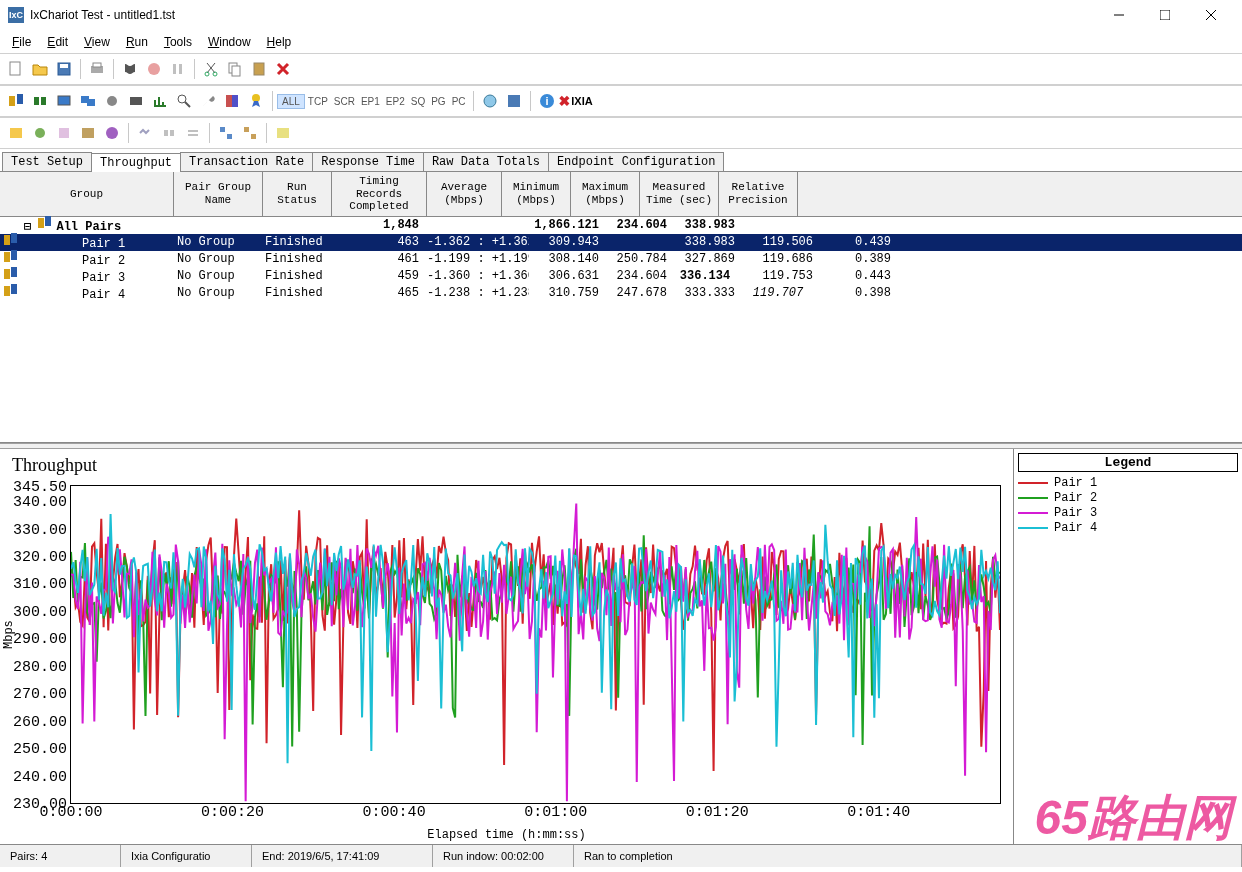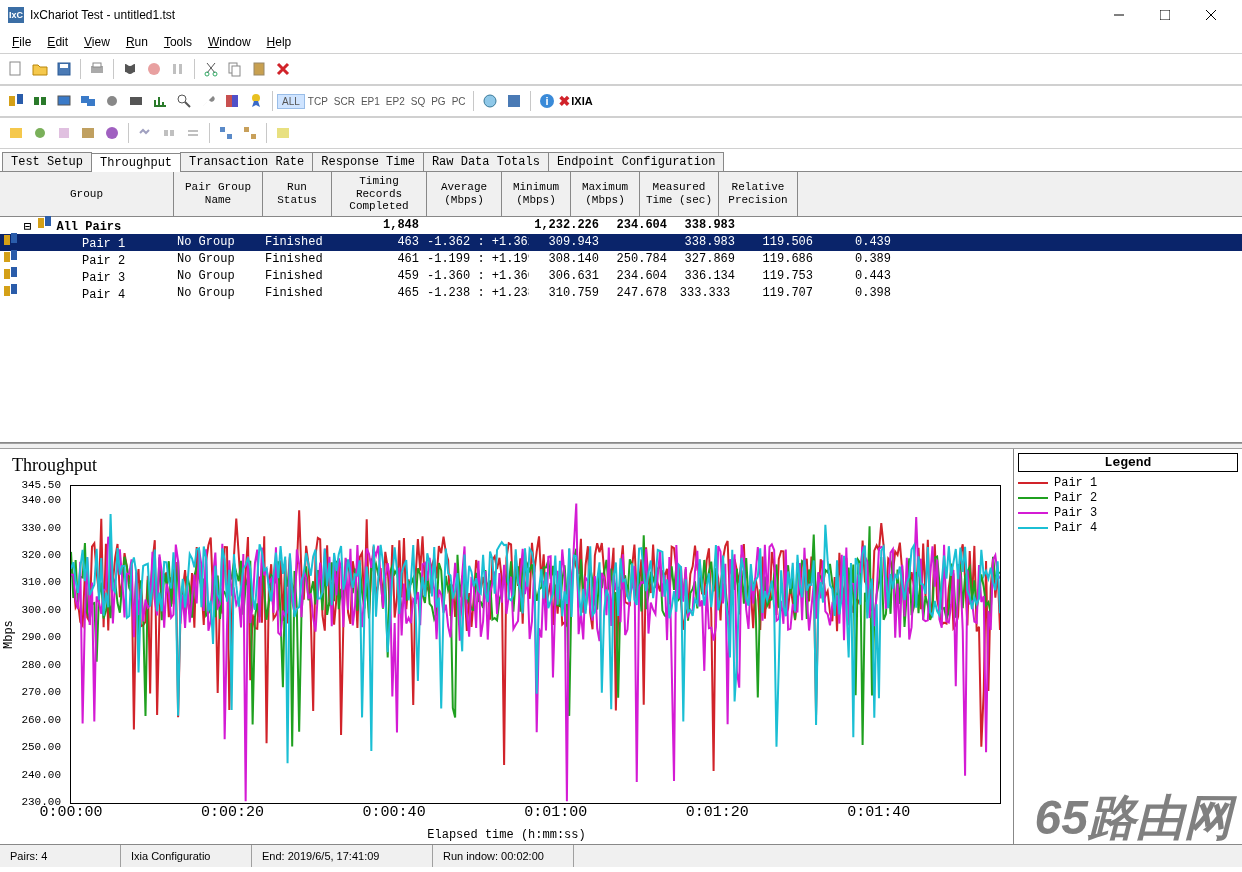--- a/index.html
+++ b/index.html
@@ -34,25 +34,25 @@
 .chart-area{display:flex;height:395px}
 .chart-main{flex:1;position:relative;padding:4px}
 .chart-title{font-family:Georgia,serif;font-size:18px;padding:2px 8px}
 .legend{width:220px;border-left:1px solid #888;padding:4px}
 .legend-title{font-weight:bold;text-align:center;font-family:"Courier New",monospace;font-size:13px;border:1px solid #000;margin-bottom:4px;padding:1px}
 .legend-item{display:flex;align-items:center;font-family:"Courier New",monospace;font-size:12px;margin:1px 0}
 .legend-item .sw{width:30px;height:2px;margin-right:6px}
 .statusbar{height:22px;border-top:1px solid #888;display:flex;align-items:center;font-size:11px;background:#f0f0f0}
 .statusbar .sb{padding:0 10px;border-right:1px solid #a0a0a0;height:100%;display:flex;align-items:center}
 .plot-box{position:absolute;left:70px;top:36px;right:12px;bottom:40px;border:1px solid #000}
-.ylabel{position:absolute;left:-58px;font-family:"Courier New",monospace;font-size:11px;width:48px;text-align:right}
+.ylabel{position:absolute;left:-58px;font-family:"Courier New",monospace;font-size:15px;width:48px;text-align:right}
 .xlabel{position:absolute;bottom:-18px;font-family:"Courier New",monospace;font-size:15px;transform:translateX(-50%)}
 .yaxis-title{position:absolute;left:2px;top:200px;transform:rotate(-90deg);transform-origin:left top;font-family:"Courier New",monospace;font-size:12px}
 .xaxis-title{position:absolute;bottom:2px;left:50%;transform:translateX(-50%);font-family:"Courier New",monospace;font-size:12px}
-.watermark{position:absolute;right:10px;bottom:30px;font-size:48px;font-weight:bold;color:#737373;font-family:"Microsoft YaHei",sans-serif;font-style:italic;opacity:.9;text-align:left;line-height:1;pointer-events:none}
+.watermark{position:absolute;right:10px;bottom:30px;font-size:48px;font-weight:bold;color:#ec4899;font-family:"Microsoft YaHei",sans-serif;font-style:italic;opacity:.9;text-align:left;line-height:1;pointer-events:none}
 .watermark .url{font-size:24px;display:block}
 svg.plot{width:100%;height:100%}
 .ixia-logo{font-weight:bold;color:#000;font-size:11px;display:flex;align-items:center}
 .ixia-logo .x{color:#d1232a;margin-right:1px;font-size:14px}
 </style>
 </head>
 <body>
 
 <div class="titlebar">
   <div class="app-icon">IxC</div>
@@ -357,21 +357,21 @@
         <div>Precision</div>
       </div>
     </div>
   <div class="grid-body" id="grid-body">
       <div class="grid-row allpairs">
         <div class="gc" style="width: 165px;"><span style="margin-left:20px">⊟ </span><span class="pairicon"></span>All Pairs</div>
         <div class="gc" style="width: 80px;"></div>
         <div class="gc" style="width: 60px;"></div>
         <div class="gc" style="width: 86px; text-align: right;">1,848</div>
         <div class="gc" style="width: 98px;"></div>
-        <div class="gc" style="width: 66px; text-align: right;">1,232.226</div>
+        <div class="gc" style="width: 66px; text-align: right;">1,866.121</div>
         <div class="gc" style="width: 60px; text-align: right;">234.604</div>
         <div class="gc" style="width: 60px; text-align: right;">338.983</div>
         <div class="gc" style="width: 70px;"></div>
         <div class="gc" style="width: 70px;"></div>
       </div>
       <div class="grid-row sel">
         <div class="gc" style="width: 165px;"><span class="pairicon" style="margin-left:0"></span><span style="margin-left:60px">Pair 1</span></div>
         <div class="gc" style="width: 80px;">No Group</div>
         <div class="gc" style="width: 60px;">Finished</div>
         <div class="gc" style="width: 86px; text-align: right;">463</div>
@@ -395,34 +395,34 @@
         <div class="gc" style="width: 70px; text-align: right;">0.389</div>
       </div>
       <div class="grid-row">
         <div class="gc" style="width: 165px;"><span class="pairicon" style="margin-left:0"></span><span style="margin-left:60px">Pair 3</span></div>
         <div class="gc" style="width: 80px;">No Group</div>
         <div class="gc" style="width: 60px;">Finished</div>
         <div class="gc" style="width: 86px; text-align: right;">459</div>
         <div class="gc" style="width: 98px; text-align: center;">-1.360 : +1.360</div>
         <div class="gc" style="width: 66px; text-align: right;">306.631</div>
         <div class="gc" style="width: 60px; text-align: right;">234.604</div>
-        <div class="gc" style="width: 60px; text-align: right;">336.134</div>
+        <div class="gc" style="width: 60px; text-align: center; font-weight: bold;">336.134</div>
         <div class="gc" style="width: 70px; text-align: right;">119.753</div>
         <div class="gc" style="width: 70px; text-align: right;">0.443</div>
       </div>
       <div class="grid-row">
         <div class="gc" style="width: 165px;"><span class="pairicon" style="margin-left:0"></span><span style="margin-left:60px">Pair 4</span></div>
         <div class="gc" style="width: 80px;">No Group</div>
         <div class="gc" style="width: 60px;">Finished</div>
         <div class="gc" style="width: 86px; text-align: right;">465</div>
         <div class="gc" style="width: 98px; text-align: center;">-1.238 : +1.238</div>
         <div class="gc" style="width: 66px; text-align: right;">310.759</div>
         <div class="gc" style="width: 60px; text-align: right;">247.678</div>
-        <div class="gc" style="width: 60px; text-align: center;">333.333</div>
-        <div class="gc" style="width: 70px; text-align: right;">119.707</div>
+        <div class="gc" style="width: 60px; text-align: right;">333.333</div>
+        <div class="gc" style="width: 70px; text-align: center; font-style: italic;">119.707</div>
         <div class="gc" style="width: 70px; text-align: right;">0.398</div>
       </div>
     </div>
 </div>
 
 <div class="splitter"></div>
 
 <div class="chart-area">
   <div class="chart-main">
     <div class="chart-title">Throughput</div>
@@ -458,17 +458,18 @@
         </div>
       </div>
   </div>
 </div>
 
 <div class="statusbar">
   <div class="sb" style="width:100px">Pairs: 4</div>
   <div class="sb" style="width:110px">Ixia Configuratio</div>
   <div class="sb" style="width:160px">End: 2019/6/5, 17:41:09</div>
   <div class="sb" style="width:120px">Run indow: 00:02:00</div>
+  <div class="sb" style="flex:1">Ran to completion</div>
 </div>
 
 <div class="watermark">
   <span>65路由网</span>
 </div>
 
 </body></html>

